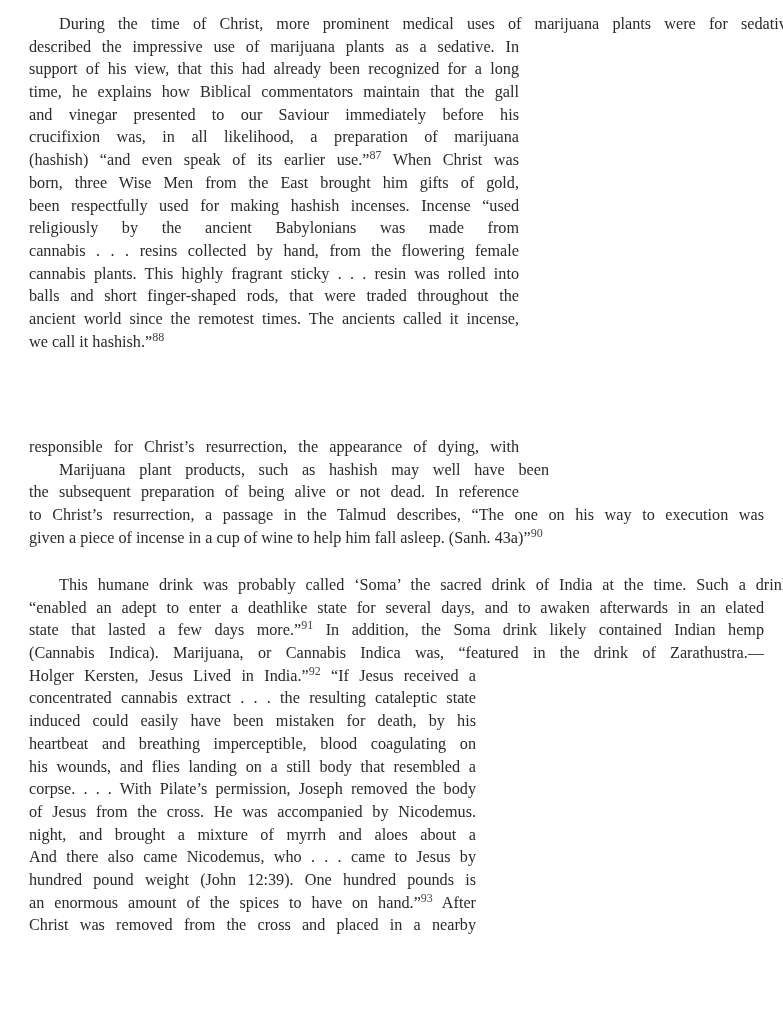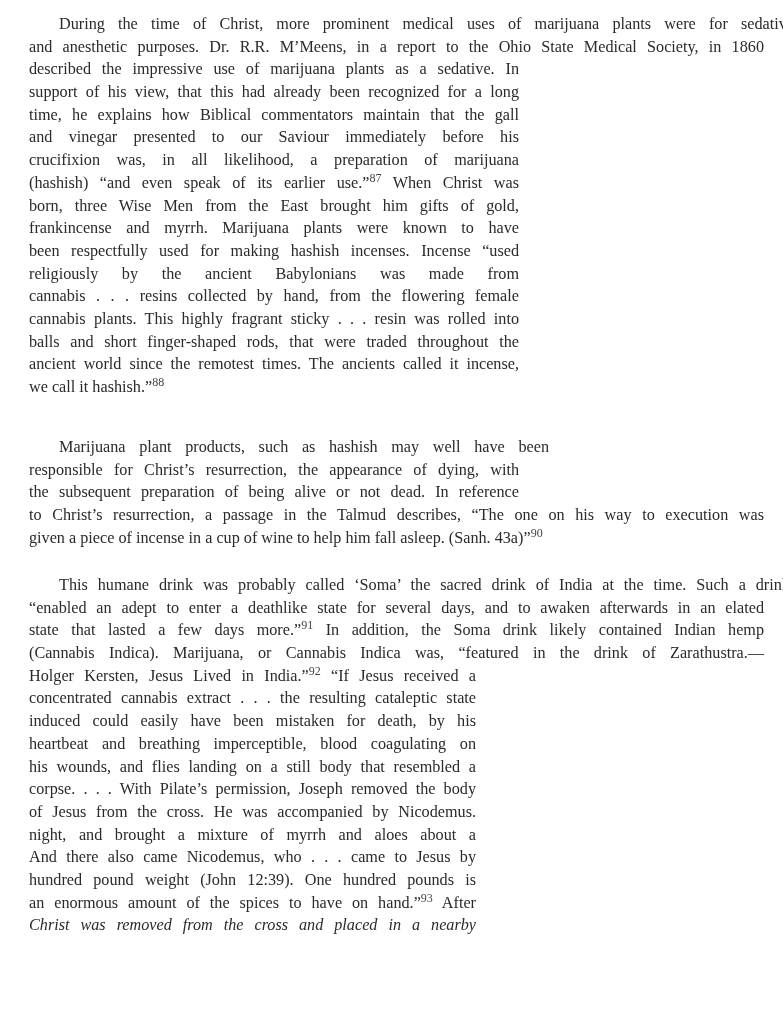--- a/index.html
+++ b/index.html
@@ -55,55 +55,53 @@
     #p1 { top: 13px; }
     #p2 { top: 436px; }
     #p3 { top: 574px; }
   </style>
 </head>
 <body>
 
 <div class="page">
   <div class="para" id="p1">
       <span class="line full indent" style="white-space: pre;"><span>During the time of Christ, more prominent medical uses of marijuana plants were for sedative</span></span>
-      <span class="line full" style="white-space: pre;"><span>and anesthetic purposes. Dr. R.R. M’Meens, in a report to the Ohio State Medical Society, in 1860</span></span>
       <span class="line narrow" style="white-space: pre;"><span>described the impressive use of marijuana plants as a sedative. In</span></span>
       <span class="line narrow" style="white-space: pre;"><span>support of his view, that this had already been recognized for a long</span></span>
       <span class="line narrow" style="white-space: pre;"><span>time, he explains how Biblical commentators maintain that the gall</span></span>
       <span class="line narrow" style="white-space: pre;"><span>and vinegar presented to our Saviour immediately before his</span></span>
       <span class="line narrow" style="white-space: pre;"><span>crucifixion was, in all likelihood, a preparation of marijuana</span></span>
       <span class="line narrow" style="white-space: pre;"><span>(hashish) “and even speak of its earlier use.”</span><span class="sup">87</span><span> When Christ was</span></span>
       <span class="line narrow" style="white-space: pre;"><span>born, three Wise Men from the East brought him gifts of gold,</span></span>
-      <span class="line narrow" style="white-space: pre;"><span>frankincense and myrrh. Marijuana plants were known to have</span></span>
       <span class="line narrow" style="white-space: pre;"><span>been respectfully used for making hashish incenses. Incense “used</span></span>
       <span class="line narrow" style="white-space: pre;"><span>religiously by the ancient Babylonians was made from</span></span>
       <span class="line narrow" style="white-space: pre;"><span>cannabis . . . resins collected by hand, from the flowering female</span></span>
       <span class="line narrow" style="white-space: pre;"><span>cannabis plants. This highly fragrant sticky . . . resin was rolled into</span></span>
       <span class="line narrow" style="white-space: pre;"><span>balls and short finger-shaped rods, that were traded throughout the</span></span>
       <span class="line narrow" style="white-space: pre;"><span>ancient world since the remotest times. The ancients called it incense,</span></span>
       <span class="line narrow last" style="white-space: pre;"><span>we call it hashish.”</span><span class="sup">88</span><span></span></span>
     </div>
   <div class="para" id="p2">
+      <span class="line narrow" style="white-space: pre;"><span>responsible for Christ’s resurrection, the appearance of dying, with</span></span>
       <span class="line narrow indent" style="white-space: pre;"><span>Marijuana plant products, such as hashish may well have been</span></span>
-      <span class="line narrow" style="white-space: pre;"><span>responsible for Christ’s resurrection, the appearance of dying, with</span></span>
       <span class="line narrow" style="white-space: pre;"><span>the subsequent preparation of being alive or not dead. In reference</span></span>
       <span class="line full" style="white-space: pre;"><span>to Christ’s resurrection, a passage in the Talmud describes, “The one on his way to execution was</span></span>
       <span class="line full last" style="white-space: pre;"><span>given a piece of incense in a cup of wine to help him fall asleep. (Sanh. 43a)”</span><span class="sup">90</span><span></span></span>
     </div>
   <div class="para" id="p3">
       <span class="line full indent" style="white-space: pre;"><span>This humane drink was probably called ‘Soma’ the sacred drink of India at the time. Such a drink,</span></span>
       <span class="line full" style="white-space: pre;"><span>“enabled an adept to enter a deathlike state for several days, and to awaken afterwards in an elated</span></span>
       <span class="line full" style="white-space: pre;"><span>state that lasted a few days more.”</span><span class="sup">91</span><span> In addition, the Soma drink likely contained Indian hemp</span></span>
       <span class="line full" style="white-space: pre;"><span>(Cannabis Indica). Marijuana, or Cannabis Indica was, “featured in the drink of Zarathustra.—</span></span>
       <span class="line narrow-b" style="white-space: pre;"><span>Holger Kersten, Jesus Lived in India.”</span><span class="sup">92</span><span> “If Jesus received a</span></span>
       <span class="line narrow-b" style="white-space: pre;"><span>concentrated cannabis extract . . . the resulting cataleptic state</span></span>
       <span class="line narrow-b" style="white-space: pre;"><span>induced could easily have been mistaken for death, by his</span></span>
       <span class="line narrow-b" style="white-space: pre;"><span>heartbeat and breathing imperceptible, blood coagulating on</span></span>
       <span class="line narrow-b" style="white-space: pre;"><span>his wounds, and flies landing on a still body that resembled a</span></span>
       <span class="line narrow-b" style="white-space: pre;"><span>corpse. . . . With Pilate’s permission, Joseph removed the body</span></span>
       <span class="line narrow-b" style="white-space: pre;"><span>of Jesus from the cross. He was accompanied by Nicodemus.</span></span>
       <span class="line narrow-b" style="white-space: pre;"><span>night, and brought a mixture of myrrh and aloes about a</span></span>
       <span class="line narrow-b" style="white-space: pre;"><span>And there also came Nicodemus, who . . . came to Jesus by</span></span>
       <span class="line narrow-b" style="white-space: pre;"><span>hundred pound weight (John 12:39). One hundred pounds is</span></span>
       <span class="line narrow-b" style="white-space: pre;"><span>an enormous amount of the spices to have on hand.”</span><span class="sup">93</span><span> After</span></span>
-      <span class="line narrow-b" style="white-space: pre; font-style: italic;"><span>Christ was removed from the cross and placed in a nearby</span></span>
+      <span class="line narrow-b" style="white-space: pre;"><span>Christ was removed from the cross and placed in a nearby</span></span>
     </div>
 </div>
 
 </body></html>

